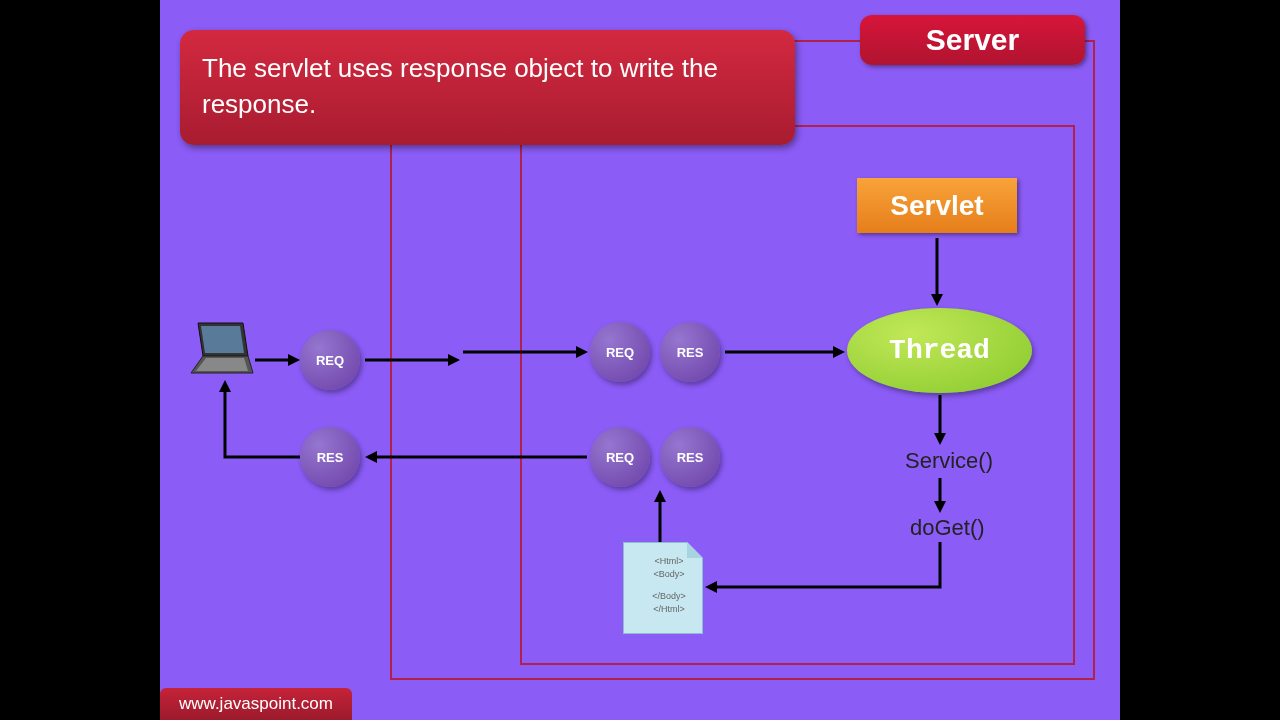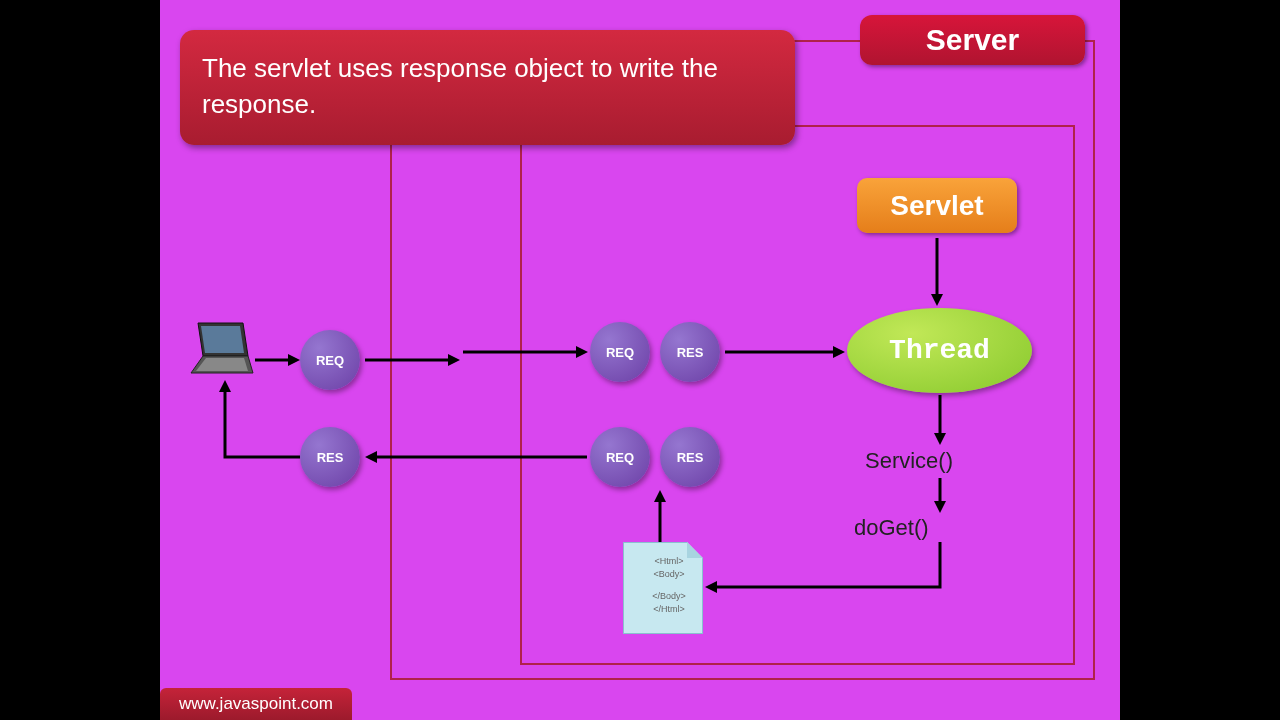--- a/index.html
+++ b/index.html
@@ -1,51 +1,51 @@
 <!DOCTYPE html>
 <html><head>
 <meta charset="utf-8">
 <style>
   * { box-sizing: border-box; margin: 0; padding: 0; }
   body { background: #000; width: 1280px; height: 720px; font-family: Arial, sans-serif; position: relative; }
-  .stage { position: absolute; left: 160px; top: 0; width: 960px; height: 720px; background: #d946ef; }
+  .stage { position: absolute; left: 160px; top: 0; width: 960px; height: 720px; background: #8b5cf6; }
   .server-box { position: absolute; left: 230px; top: 40px; width: 705px; height: 640px; border: 2px solid #b0214b; }
   .server-label { position: absolute; left: 700px; top: 15px; width: 225px; height: 50px; background: linear-gradient(#d7153a,#b01430); border-radius: 12px; color: #fff; font-size: 30px; font-weight: bold; display: flex; align-items: center; justify-content: center; box-shadow: 2px 2px 4px rgba(0,0,0,.4); }
   .container-box { position: absolute; left: 360px; top: 125px; width: 555px; height: 540px; border: 2px solid #b0214b; }
   .container-label { position: absolute; left: 370px; top: 100px; padding: 5px 30px; color: #fff; font-size: 32px; font-weight: bold; }
   .description-box { position: absolute; left: 20px; top: 30px; width: 615px; height: 115px; background: linear-gradient(#d32940,#a81c30); border-radius: 14px; color: #fff; font-size: 26px; padding: 20px 22px; line-height: 1.4; box-shadow: 2px 3px 6px rgba(0,0,0,.4); }
   .footer-label { position: absolute; left: 0; top: 688px; width: 192px; height: 32px; background: linear-gradient(#c52339,#9c1a2c); color: #fff; font-size: 17px; display: flex; align-items: center; justify-content: center; border-radius: 6px 6px 0 0; }
-  .servlet-box { position: absolute; left: 697px; top: 178px; width: 160px; height: 55px; background: linear-gradient(#f9a33a,#e57e1a); border-radius: 10px; color: #fff; font-size: 28px; font-weight: bold; display: flex; align-items: center; justify-content: center; box-shadow: 2px 2px 4px rgba(0,0,0,.4); }
+  .servlet-box { position: absolute; left: 697px; top: 178px; width: 160px; height: 55px; background: linear-gradient(#f9a33a,#e57e1a); border-radius: 0; color: #fff; font-size: 28px; font-weight: bold; display: flex; align-items: center; justify-content: center; box-shadow: 2px 2px 4px rgba(0,0,0,.4); }
   .thread-ellipse { position: absolute; left: 687px; top: 308px; width: 185px; height: 85px; background: radial-gradient(ellipse at 35% 30%, #c1e857, #87c82c); border-radius: 50%; color: #fff; font-size: 28px; font-weight: bold; display: flex; align-items: center; justify-content: center; box-shadow: 2px 3px 5px rgba(0,0,0,.35); font-family: Liberation Mono, monospace; }
   .circle { position: absolute; width: 60px; height: 60px; border-radius: 50%; background: radial-gradient(circle at 32% 30%, #9576d0, #6b3fa5); color: #fff; font-size: 13px; font-weight: bold; display: flex; align-items: center; justify-content: center; box-shadow: 2px 3px 5px rgba(0,0,0,.35); }
   .laptop { position: absolute; left: 28px; top: 318px; width: 65px; height: 60px; }
   .html-file { position: absolute; left: 463px; top: 542px; width: 80px; height: 92px; background: #c7e8f0; border: 1px solid #8bbfcf; font-size: 9px; color: #666; text-align: center; padding-top: 12px; line-height: 1.4; box-shadow: 1px 2px 3px rgba(0,0,0,.3); clip-path: polygon(0 0, 80% 0, 100% 18%, 100% 100%, 0 100%); padding-left: 12px; }
   .fold { position: absolute; left: 527px; top: 542px; width: 16px; height: 16px; background: #a8d4e0; clip-path: polygon(0 0, 100% 100%, 0 100%); }
   .arrow { position: absolute; }
-  .method-label { position: absolute; font-size: 22px; color: #222; }
+  .method-label { position: absolute; font-size: 22px; color: #222; margin-left: 40px; }
   svg.a { overflow: visible; }
 </style>
 </head>
 <body>
 
 <div class="stage">
 
   <div class="server-box"></div>
   <div class="container-box"></div>
 
   <div class="server-label">Server</div>
   <div class="container-label">Container</div>
 
   <div class="description-box">The servlet uses response object to write the response.</div>
 
   <div class="servlet-box">Servlet</div>
   <div class="thread-ellipse">Thread</div>
 
   <div class="method-label" style="left:705px; top:448px;">Service()</div>
-  <div class="method-label" style="left:694px; top:515px;">doGet()</div>
+  <div class="method-label" style="left:710px; top:515px;">doGet()</div>
 
   <div class="laptop">
     <svg viewBox="0 0 70 60" width="70" height="60">
       <polygon points="10,5 55,5 60,38 15,38" fill="#333" stroke="#111"></polygon>
       <polygon points="13,8 52,8 56,35 17,35" fill="#5a7a9a"></polygon>
       <polygon points="3,55 65,55 60,38 15,38" fill="#555" stroke="#222"></polygon>
       <polygon points="8,53 60,53 56,40 18,40" fill="#888"></polygon>
     </svg>
   </div>
 

